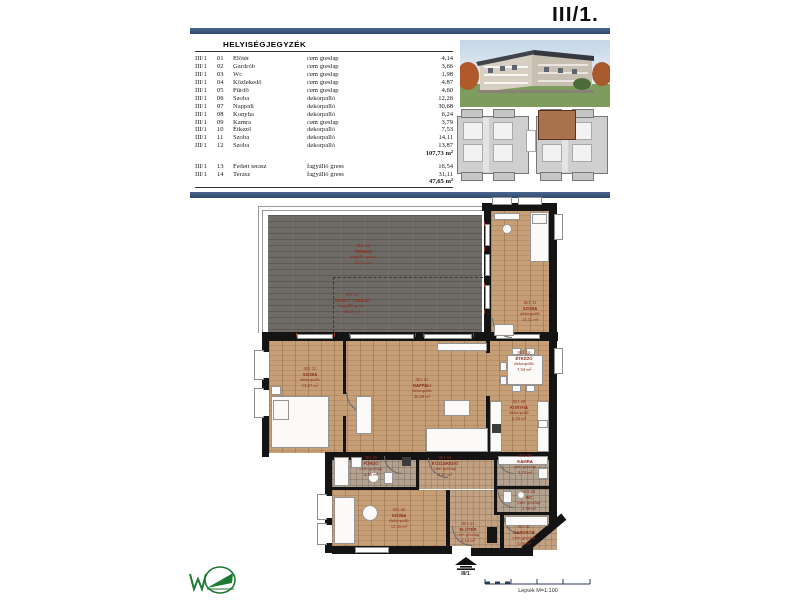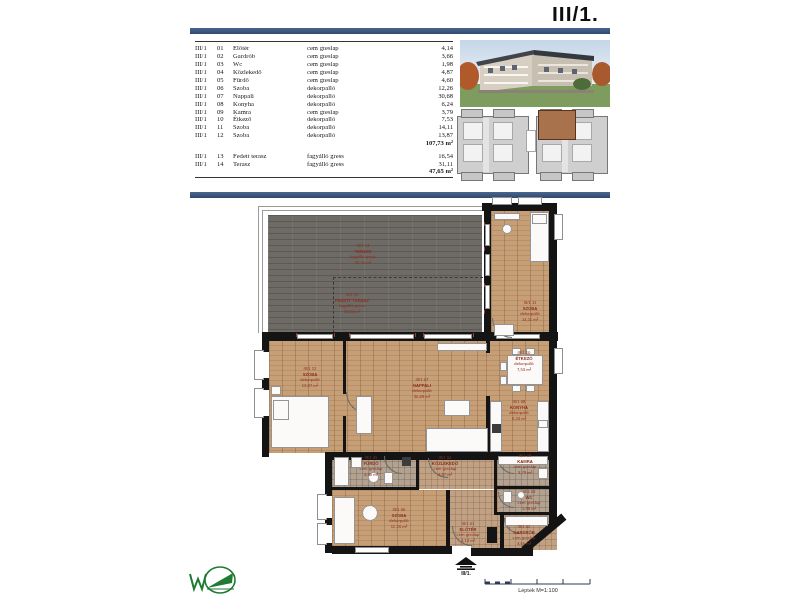--- a/index.html
+++ b/index.html
@@ -67,20 +67,21 @@
 </style>
 </head>
 <body>
 
 <div id="page">
 
   <div id="sheet-title">III/1.</div>
   <div class="bluebar" style="top:28px"></div>
 
   <div id="tbl">
+    <div class="title">HELYISÉGJEGYZÉK</div>
     <div class="hline"></div>
     <div class="trow">
         <span class="c1">III/1</span>
         <span class="c2">01</span>
         <span class="c3">Előtér</span>
         <span class="c4">cem greslap</span>
         <span class="c5">4,14</span>
       </div>
     <div class="trow">
         <span class="c1">III/1</span>

